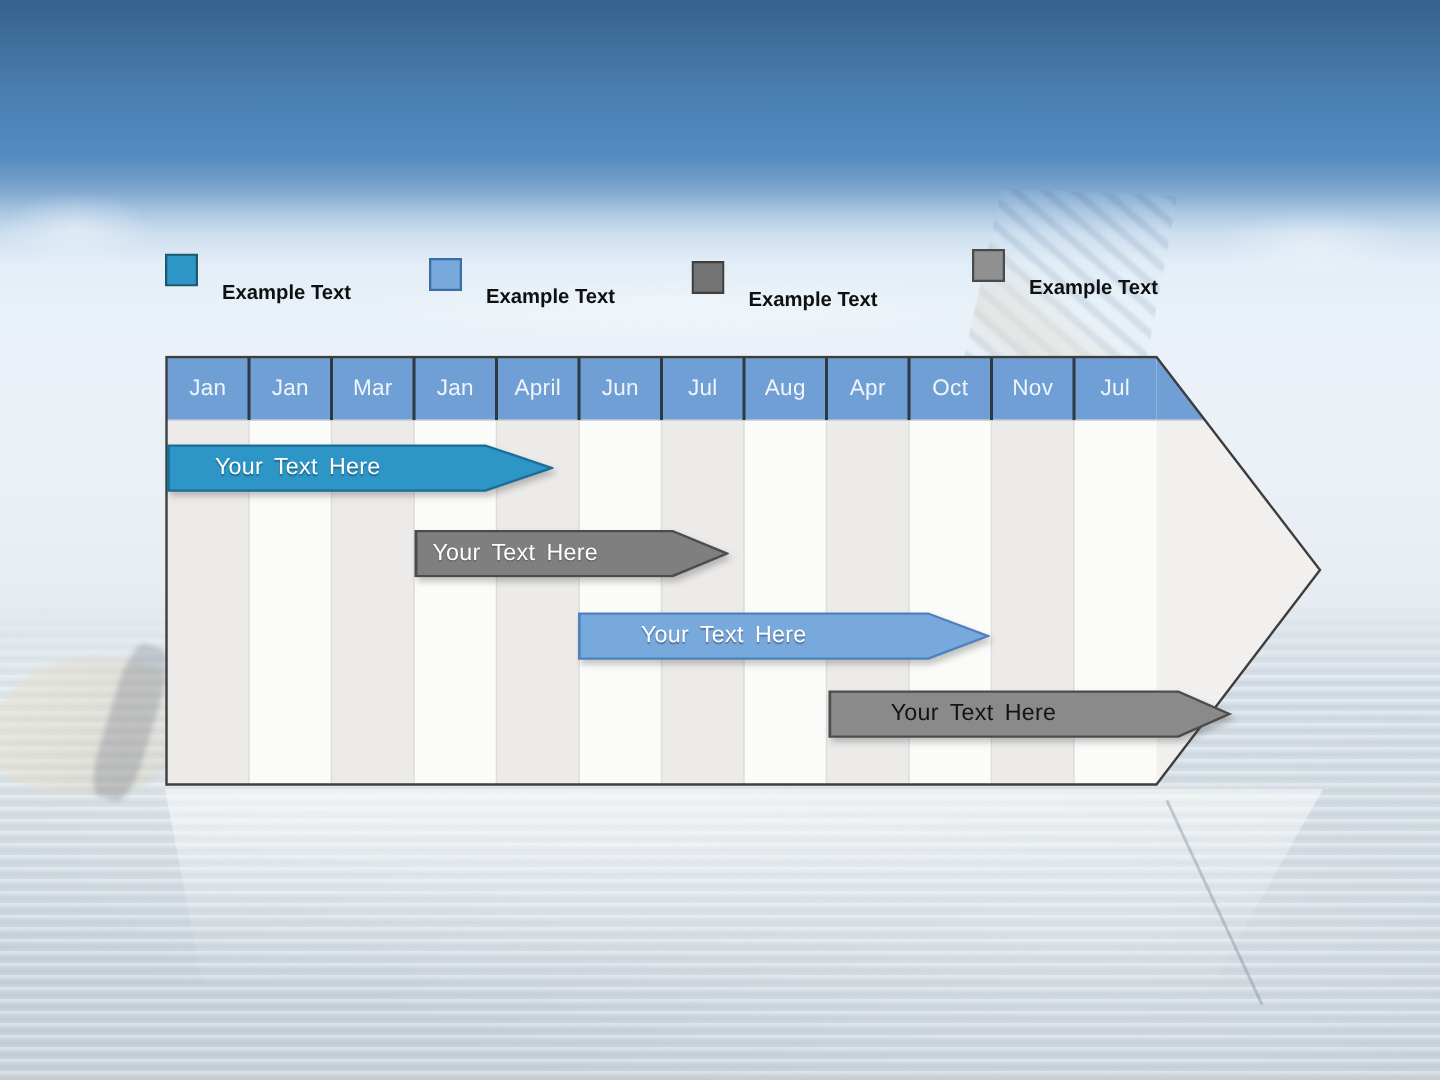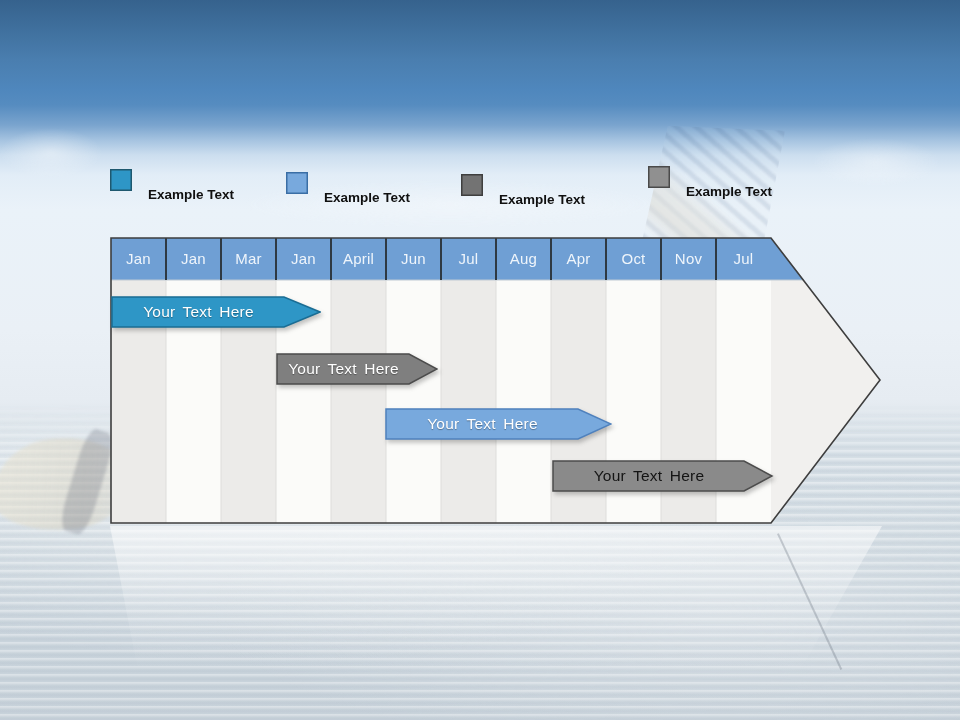--- a/index.html
+++ b/index.html
@@ -75,21 +75,21 @@
   
   .timeline{position:absolute; left:110px; top:237px; width:772px; height:287px;}
   .timeline svg.frame{position:absolute; left:0; top:0;}
   .month-row{
     position:absolute; left:1px; top:0; width:660px; height:43px; display:flex;
   }
   .month-cell{
     flex:1 1 0; display:flex; align-items:center; justify-content:center;
     color:#EFF5FB; font-size:15px; letter-spacing:.2px;
   }
-  .bar{position:absolute;}
+  .bar{position:absolute;padding-left:48px;}
   .bar svg{position:absolute; left:0; top:0; filter:drop-shadow(2px 3px 2px rgba(60,60,60,.30));}
   .bar .label{
     position:absolute; top:0; left:1px; height:32px; line-height:31px; text-align:center;
     font-size:15.5px; word-spacing:3px; letter-spacing:.2px; color:#fff;
     text-shadow:0 1px 1px rgba(0,0,0,.35); white-space:nowrap;
   }
   .bar-1{left:1px;   top:59px;  width:210px; height:32px;}
   .bar-2{left:166px; top:116px; width:162px; height:32px;}
   .bar-3{left:275px; top:171px; width:227px; height:32px;}
   .bar-4{left:442px; top:223px; width:222px; height:32px;}

